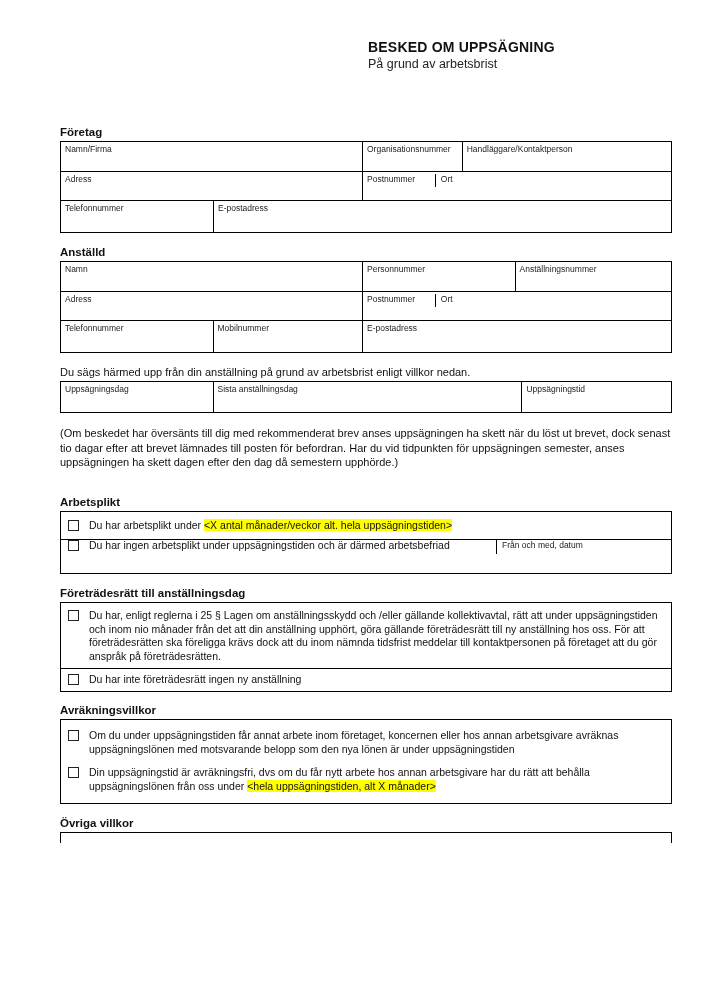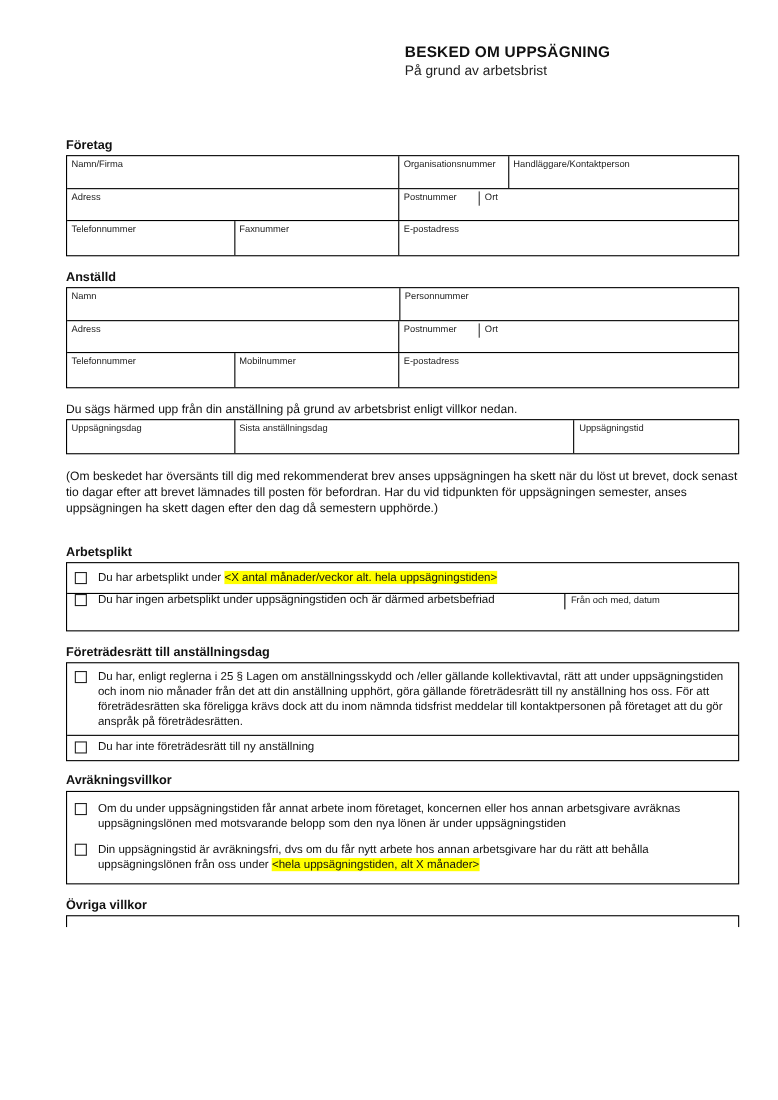--- a/index.html
+++ b/index.html
@@ -36,21 +36,21 @@
   .checkbox {
     width:11px; height:11px; border:1px solid #222; background:#fff;
     flex:0 0 11px; margin:1px 10px 0 0;
   }
   .opt-text { font-size:10.5px; line-height:1.3; color:#111; flex:1; padding-right:6px; }
   .hl { background:#ffff00; }
 
   .arb-row1 { height:28px; display:flex; align-items:center; padding:0 4px 0 7px; border-bottom:1px solid #000; }
   .arb-row2 { position:relative; height:33px; }
   .arb-date-cell {
-    position:absolute; left:452px; top:0; width:160px; height:15px;
+    position:absolute; left:435px; top:0; width:160px; height:15px;
     font-size:8.5px; color:#222;
   }
   .arb-date-cell .partial-label { height:14px; padding-left:5px; }
   .arb-row2-check { position:absolute; left:7px; bottom:20px; display:flex; align-items:flex-start; width:440px; }
 
   .gap13 { margin-top:13px; }
   .gap26 { margin-top:26px; }
   .gap12 { margin-top:12px; }
 
   .ovriga-box { border:1px solid #000; height:70px; }
@@ -76,30 +76,30 @@
         <div class="fcell h29" style="width:100px">Organisationsnummer</div>
         <div class="fcell h29" style="width:210px">Handläggare/Kontaktperson</div>
       </div>
       <div class="frow">
         <div class="fcell h28" style="width:302px">Adress</div>
         <div class="fcell h28" style="width:73px">Postnummer</div>
         <div class="fcell h28 noborder" style="width:237px"><span class="partial-label">Ort</span></div>
       </div>
       <div class="frow">
         <div class="fcell h31" style="width:152px">Telefonnummer</div>
-        <div class="fcell h31" style="width:150px">Faxnummer</div>
         <div class="fcell h31" style="width:310px">E-postadress</div>
       </div>
     </div>
 
     <div class="section-header gap13">Anställd</div>
     <div class="ftable">
       <div class="frow">
         <div class="fcell h29" style="width:302px">Namn</div>
         <div class="fcell h29" style="width:153px">Personnummer</div>
+        <div class="fcell h29" style="width:157px">Anställningsnummer</div>
       </div>
       <div class="frow">
         <div class="fcell h28" style="width:302px">Adress</div>
         <div class="fcell h28" style="width:73px">Postnummer</div>
         <div class="fcell h28 noborder" style="width:237px"><span class="partial-label">Ort</span></div>
       </div>
       <div class="frow">
         <div class="fcell h31" style="width:152px">Telefonnummer</div>
         <div class="fcell h31" style="width:150px">Mobilnummer</div>
         <div class="fcell h31" style="width:310px">E-postadress</div>
@@ -135,21 +135,21 @@
     </div>
 
     <div class="section-header gap13">Företrädesrätt till anställningsdag</div>
     <div class="opt-box">
       <div class="opt-row">
         <span class="checkbox"></span>
         <span class="opt-text">Du har, enligt reglerna i 25 § Lagen om anställningsskydd och /eller gällande kollektivavtal, rätt att under uppsägningstiden och inom nio månader från det att din anställning upphört, göra gällande företrädesrätt till ny anställning hos oss. För att företrädesrätten ska föreligga krävs dock att du inom nämnda tidsfrist meddelar till kontaktpersonen på företaget att du gör anspråk på företrädesrätten.</span>
       </div>
       <div class="opt-row" style="padding-top:4px;padding-bottom:4px">
         <span class="checkbox"></span>
-        <span class="opt-text">Du har inte företrädesrätt till ny anställning</span>
+        <span class="opt-text">Du har inte företrädesrätt ingen ny anställning</span>
       </div>
     </div>
 
     <div class="section-header gap12">Avräkningsvillkor</div>
     <div class="opt-box">
       <div class="opt-row no-divider" style="padding-top:9px">
         <span class="checkbox"></span>
         <span class="opt-text">Om du under uppsägningstiden får annat arbete inom företaget, koncernen eller hos annan arbetsgivare avräknas uppsägningslönen med motsvarande belopp som den nya lönen är under uppsägningstiden</span>
       </div>
       <div class="opt-row no-divider" style="padding-top:5px;padding-bottom:9px">

